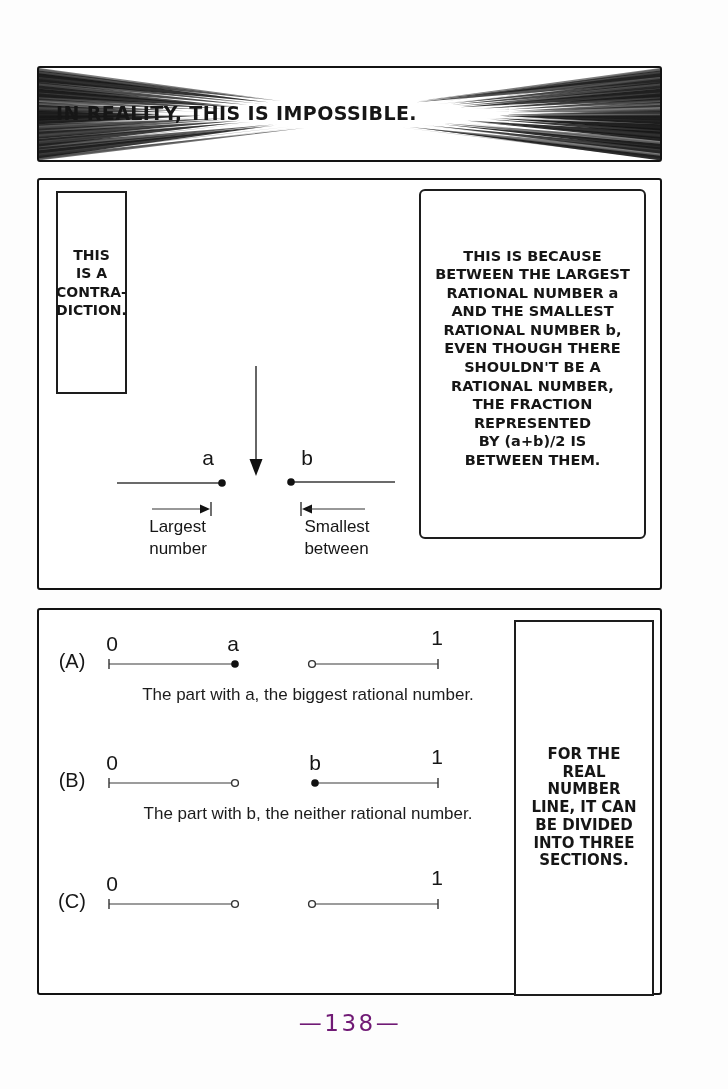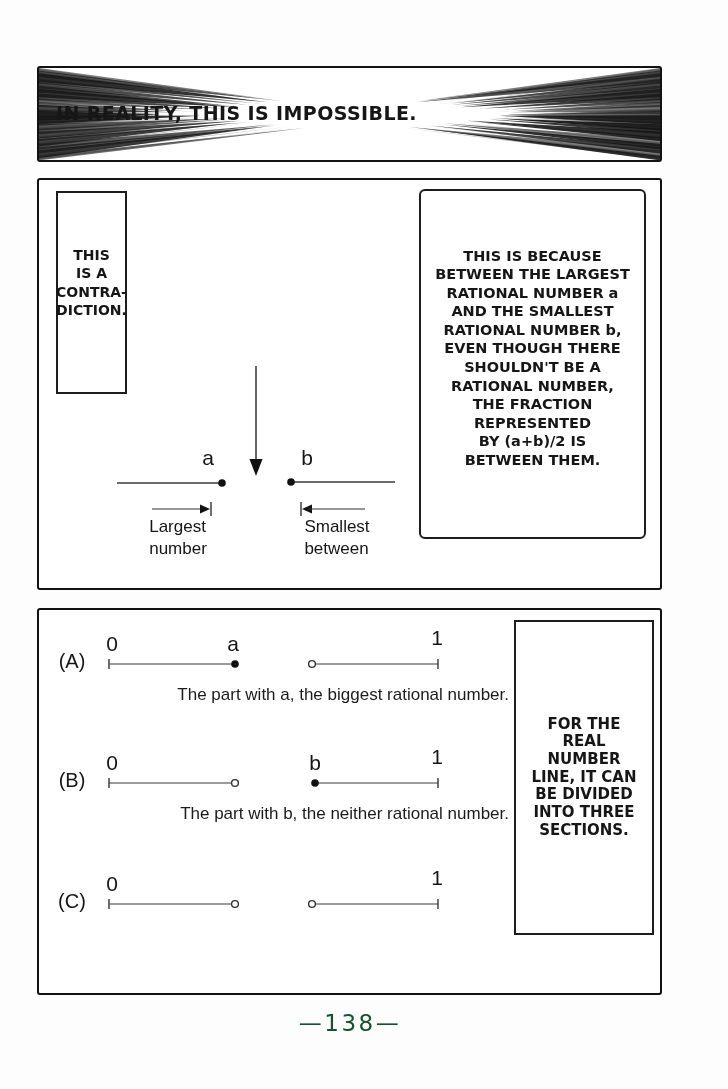--- a/index.html
+++ b/index.html
@@ -15,42 +15,42 @@
         text-align:left;font-family:"DejaVu Sans",sans-serif;font-weight:700;
         font-size:19px;letter-spacing:.4px;white-space:nowrap;}
   .comic{font-family:"DejaVu Sans",sans-serif;font-weight:700;white-space:pre-line;
         text-align:center;line-height:1.32;}
   .inner-box{position:absolute;border:2px solid #1d1d1d;background:#fff;box-sizing:border-box;
         display:flex;align-items:center;justify-content:center;}
   .box-contradiction{left:17px;top:11px;width:71px;height:203px;}
   .box-contradiction .comic{font-size:14px;transform:translateY(-10px);}
   .box-because{left:380px;top:9px;width:227px;height:350px;border-radius:6px;}
   .box-because .comic{font-size:14.5px;line-height:1.28;transform:translateY(-6px);}
-  .box-sections{left:475px;top:10px;width:140px;height:315px;}
+  .box-sections{left:475px;top:10px;width:140px;height:376px;}
   .box-sections .comic{font-size:15px;line-height:1.18;}
   .mid-caption{position:absolute;left:30px;top:130px;width:400px;text-align:center;
         font-size:17.5px;line-height:1.32;white-space:pre-line;}
   .diagram-svg{position:absolute;left:0;top:0;width:620px;height:407px;}
   .ab-label{position:absolute;transform:translateX(-50%);font-size:21px;top:266px;}
   .lbl-a{left:169px;} .lbl-b{left:268px;}
   .range-label{position:absolute;transform:translateX(-50%);top:336px;text-align:left;
         font-size:17px;line-height:1.3;white-space:pre-line;}
   .lbl-largest{left:139px;} .lbl-smallest{left:298px;}
   .nl-row{position:absolute;left:0;width:625px;height:104px;}
   .row-0{top:14px;} .row-1{top:133px;} .row-2{top:254px;}
   .row-label{position:absolute;left:10px;top:26px;width:46px;text-align:center;font-size:20px;}
   .num{position:absolute;transform:translateX(-50%);font-size:21px;}
   .num-zero{left:73px;top:8px;} .num-one{left:398px;top:2px;}
   .point-label{position:absolute;transform:translateX(-50%);font-size:21px;top:8px;}
   .row-0 .point-label{left:194px;}
   .row-1 .point-label{left:276px;}
   .numline-svg{position:absolute;left:0;top:30px;width:625px;height:20px;}
-  .caption{position:absolute;left:0;top:61px;width:470px;text-align:right;font-size:17px;color:#1c1c1c;}
+  .caption{position:absolute;left:0;top:61px;width:470px;text-align:center;font-size:17px;color:#1c1c1c;padding-left:34px;}
   .page-number{position:absolute;left:0;top:1010px;width:700px;text-align:center;
-        font-family:"DejaVu Sans",sans-serif;font-size:23px;letter-spacing:2.5px;color:#14532d;}
+        font-family:"DejaVu Sans",sans-serif;font-size:23px;letter-spacing:2.5px;color:#701a75;}
 </style>
 </head>
 <body>
 
 <div class="page">
 
   <div class="panel panel-burst">
     <svg class="burst-svg" viewBox="0 0 620 91" preserveAspectRatio="none" id="burst-svg">
         <polygon points="0,0.09583333333333321 0,3.6958333333333333 234.66666666666669,31.546666666666667" fill="#141414" opacity="0.55"></polygon>
         <polygon points="620,0.09583333333333321 620,3.6958333333333333 385.3333333333333,31.546666666666667" fill="#141414" opacity="0.55"></polygon>

